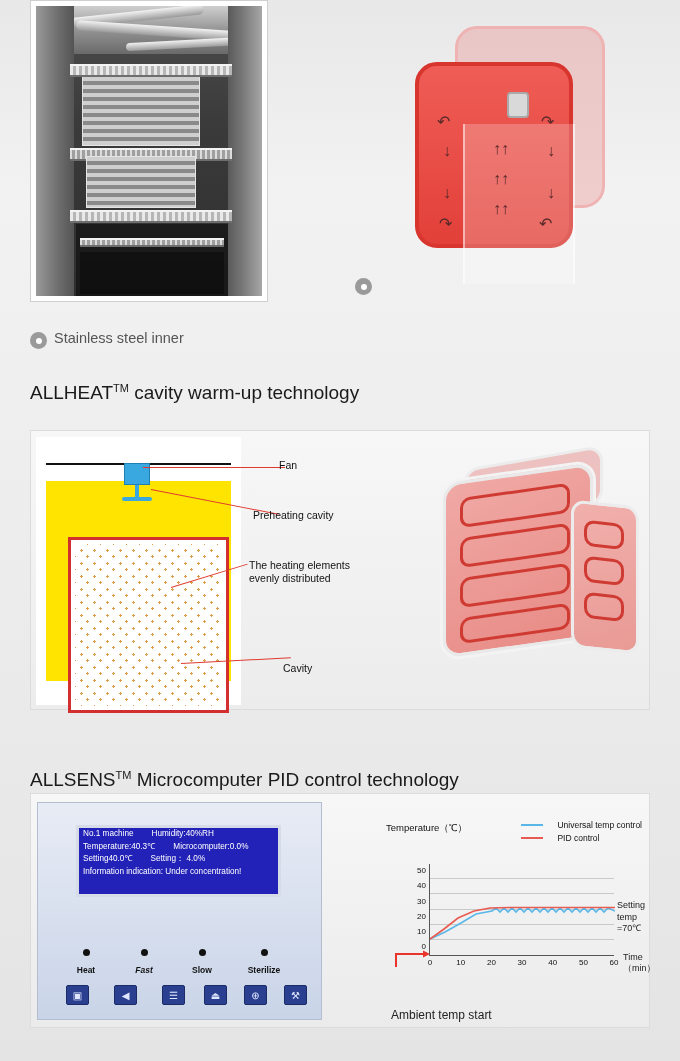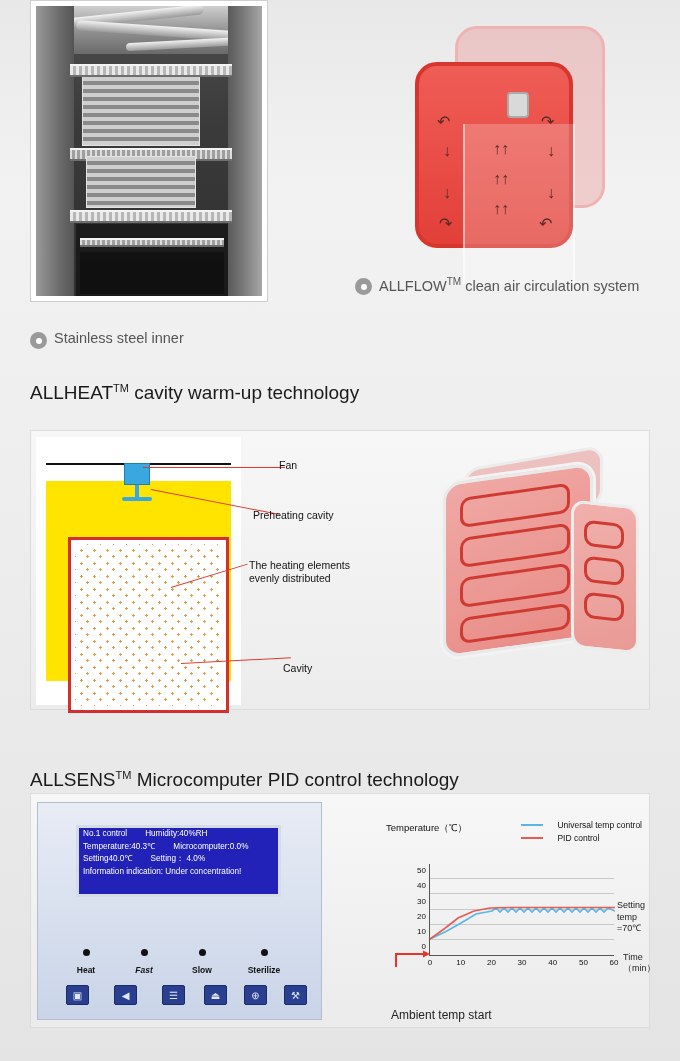--- a/index.html
+++ b/index.html
@@ -266,23 +266,20 @@
       <div class="arrow-dn" style="left:128px; top:118px;">↓</div>
       <div class="arrow-curve" style="left:18px; top:46px;">↶</div>
       <div class="arrow-curve" style="left:122px; top:46px;">↷</div>
       <div class="arrow-curve" style="left:20px; top:148px;">↷</div>
       <div class="arrow-curve" style="left:120px; top:148px;">↶</div>
     </div>
   </div>
 
   <div class="caption cap-flow">
     <span class="bullet"></span>
-    <span>
-      <span>ALLFLOW</span><sup style="font-size:10px">TM</sup><span> clean air circulation system</span>
-    </span>
   </div>
 </div>
 
 <div class="h2 h-allheat">
   <span>ALLHEAT</span><sup>TM</sup><span> cavity warm-up technology</span>
 </div>
 
 <div class="panel2">
 
   <div class="dia-left">
@@ -330,21 +327,21 @@
 
 <div class="h2 h-allsens">
   <span>ALLSENS</span><sup>TM</sup><span> Microcomputer PID control technology</span>
 </div>
 
 <div class="panel3">
 
   <div class="ctrl-panel">
     <div class="lcd">
       <div class="line">
-        <span>No.1 control</span><span class="sp"></span><span>Humidity:40%RH</span>
+        <span>No.1 machine</span><span class="sp"></span><span>Humidity:40%RH</span>
       </div>
       <div class="line">
         <span>Temperature:40.3℃</span><span class="sp"></span><span>Microcomputer:0.0%</span>
       </div>
       <div class="line">
         <span>Setting40.0℃</span><span class="sp"></span><span>Setting： 4.0%</span>
       </div>
       <div class="line">Information indication: Under concentration!</div>
     </div>
 

